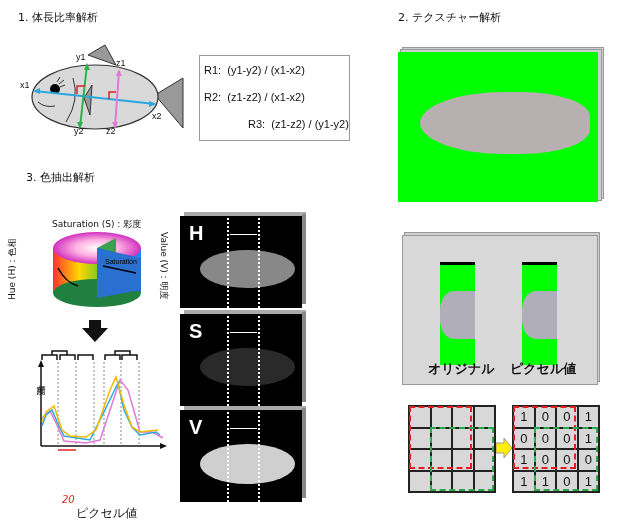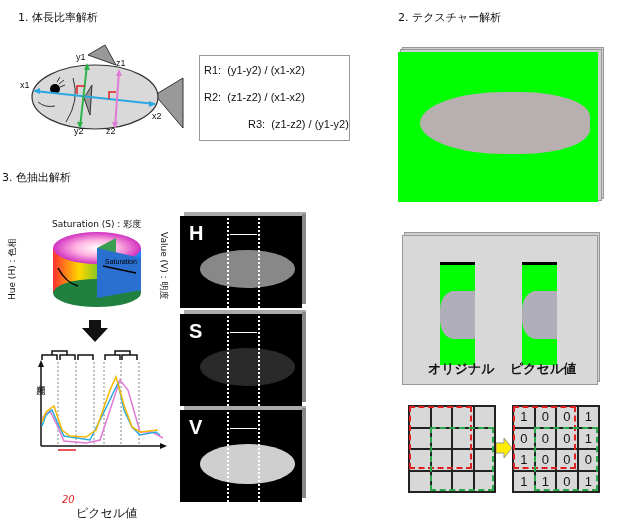--- a/index.html
+++ b/index.html
@@ -70,21 +70,21 @@
   <div class="abs formula" style="left:4px;top:35px;">
     <span>R2:</span>&nbsp;
     <span>(z1-z2) / (x1-x2)</span>
   </div>
   <div class="abs formula" style="left:4px;top:62px;margin-left:44px;">
     <span>R3:</span>&nbsp;
     <span>(z1-z2) / (y1-y2)</span>
   </div>
 </div>
 
-<div class="abs title" style="left:2px;top:170px;">3. 色抽出解析</div>
+<div class="abs title" style="left:26px;top:170px;">3. 色抽出解析</div>
 
 <div class="abs" style="left:52px;top:218px;font-size:9px;white-space:nowrap;">Saturation (S) : 彩度</div>
 <div class="abs" style="left:6px;top:300px;font-size:9px;white-space:nowrap;transform:rotate(-90deg);transform-origin:left top;">Hue (H) : 色相</div>
 <div class="abs" style="left:170px;top:232px;font-size:9px;white-space:nowrap;transform:rotate(90deg);transform-origin:left top;">Value (V) : 明度</div>
 
 <svg class="abs" style="left:48px;top:228px;" width="100" height="82">
   <defs>
     <linearGradient id="rim" x1="0" x2="1">
         <stop offset="0" stop-color="#ff3030"></stop>
         <stop offset="0.3" stop-color="#ffd800"></stop>

